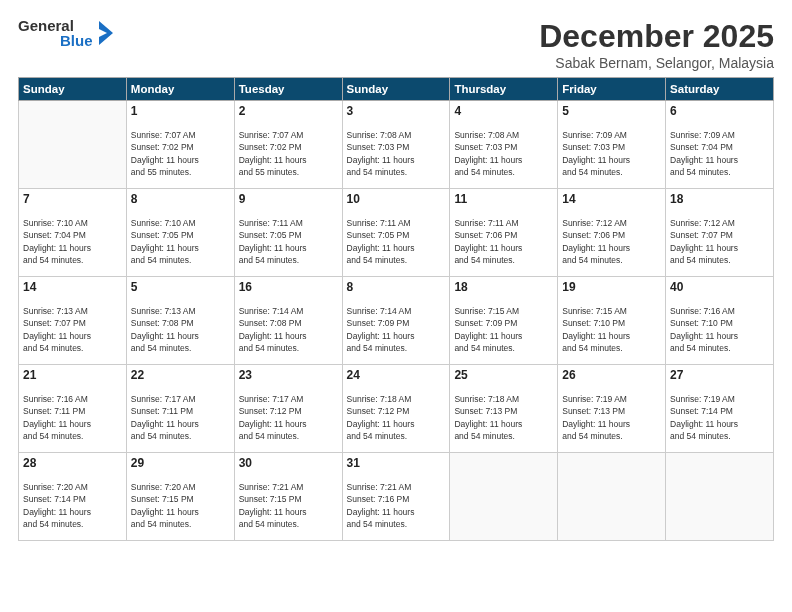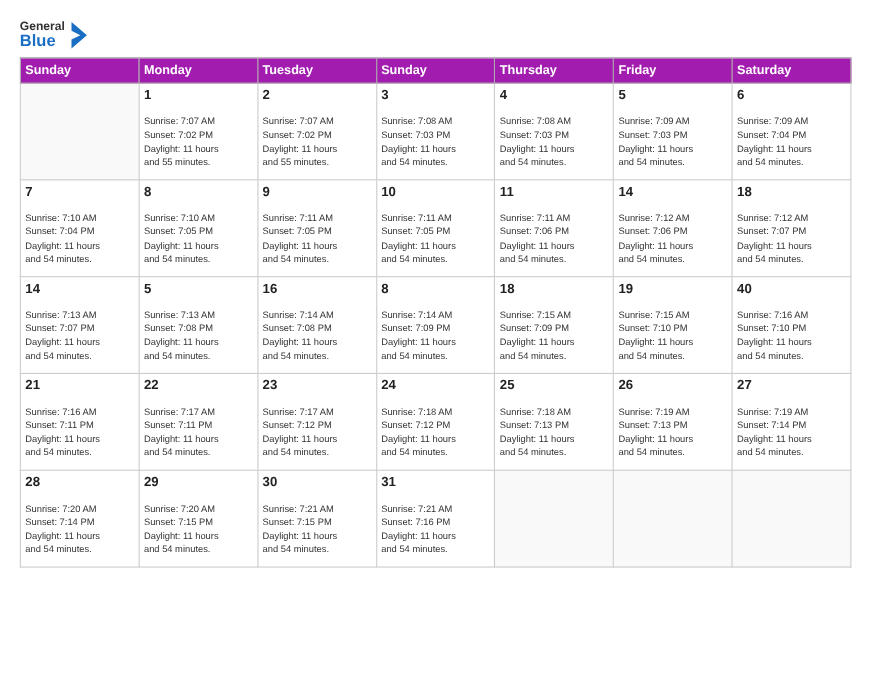--- a/index.html
+++ b/index.html
@@ -24,28 +24,29 @@
     .logo {
       display: flex;
       align-items: center;
     }
     .logo-text {
       display: flex;
       flex-direction: column;
       line-height: 1;
     }
     .logo-general {
-      font-size: 11px;
+      font-size: 15px;
       font-weight: bold;
       color: #333;
     }
     .logo-blue {
       font-size: 15px;
       font-weight: bold;
       color: #1a6fc4;
+      margin-left: 42px;
     }
     .logo-icon {
       width: 20px;
       height: 28px;
       margin-left: 2px;
     }
     .title-area {
       text-align: right;
     }
     .month-title {
@@ -56,21 +57,21 @@
     .location {
       font-size: 14px;
       color: #555;
     }
     .calendar {
       width: 100%;
       border-collapse: collapse;
       table-layout: fixed;
     }
     .calendar th {
-      background-color: #a21caf;
+      background-color: #0c4a6e;
       color: #fff;
       font-size: 11.5px;
       font-weight: bold;
       padding: 5px 4px;
       text-align: left;
       border: 1px solid #aaa;
     }
     .calendar td {
       border: 1px solid #ccc;
       vertical-align: top;
@@ -106,20 +107,24 @@
 <div class="page">
   <div class="header">
     <div class="logo">
       <div class="logo-text">
         <span class="logo-general">General</span>
         <span class="logo-blue">Blue</span>
       </div>
       <svg class="logo-icon" viewBox="0 0 20 28" xmlns="http://www.w3.org/2000/svg">
         <polygon points="4,2 18,14 4,26 4,18 12,14 4,10" fill="#1a6fc4"></polygon>
       </svg>
+    </div>
+    <div class="title-area">
+      <div class="month-title">December 2025</div>
+      <div class="location">Sabak Bernam, Selangor, Malaysia</div>
     </div>
   </div>
 
   <table class="calendar">
     <thead>
       <tr>
         <th>Sunday</th>
         <th>Monday</th>
         <th>Tuesday</th>
         <th>Sunday</th>

